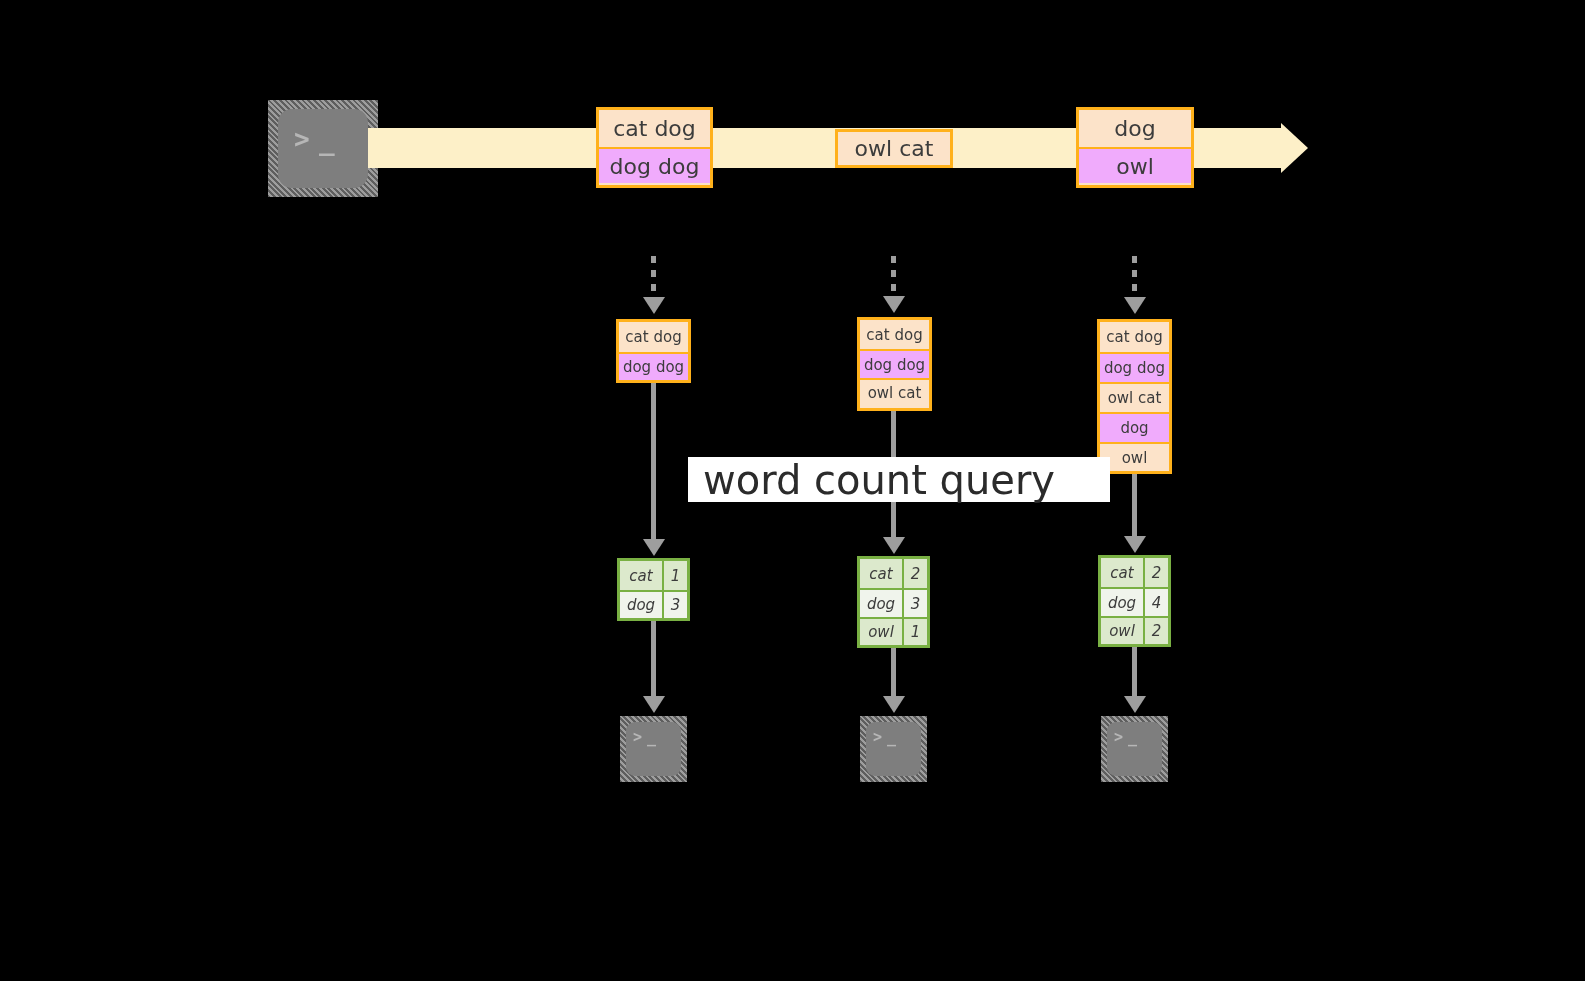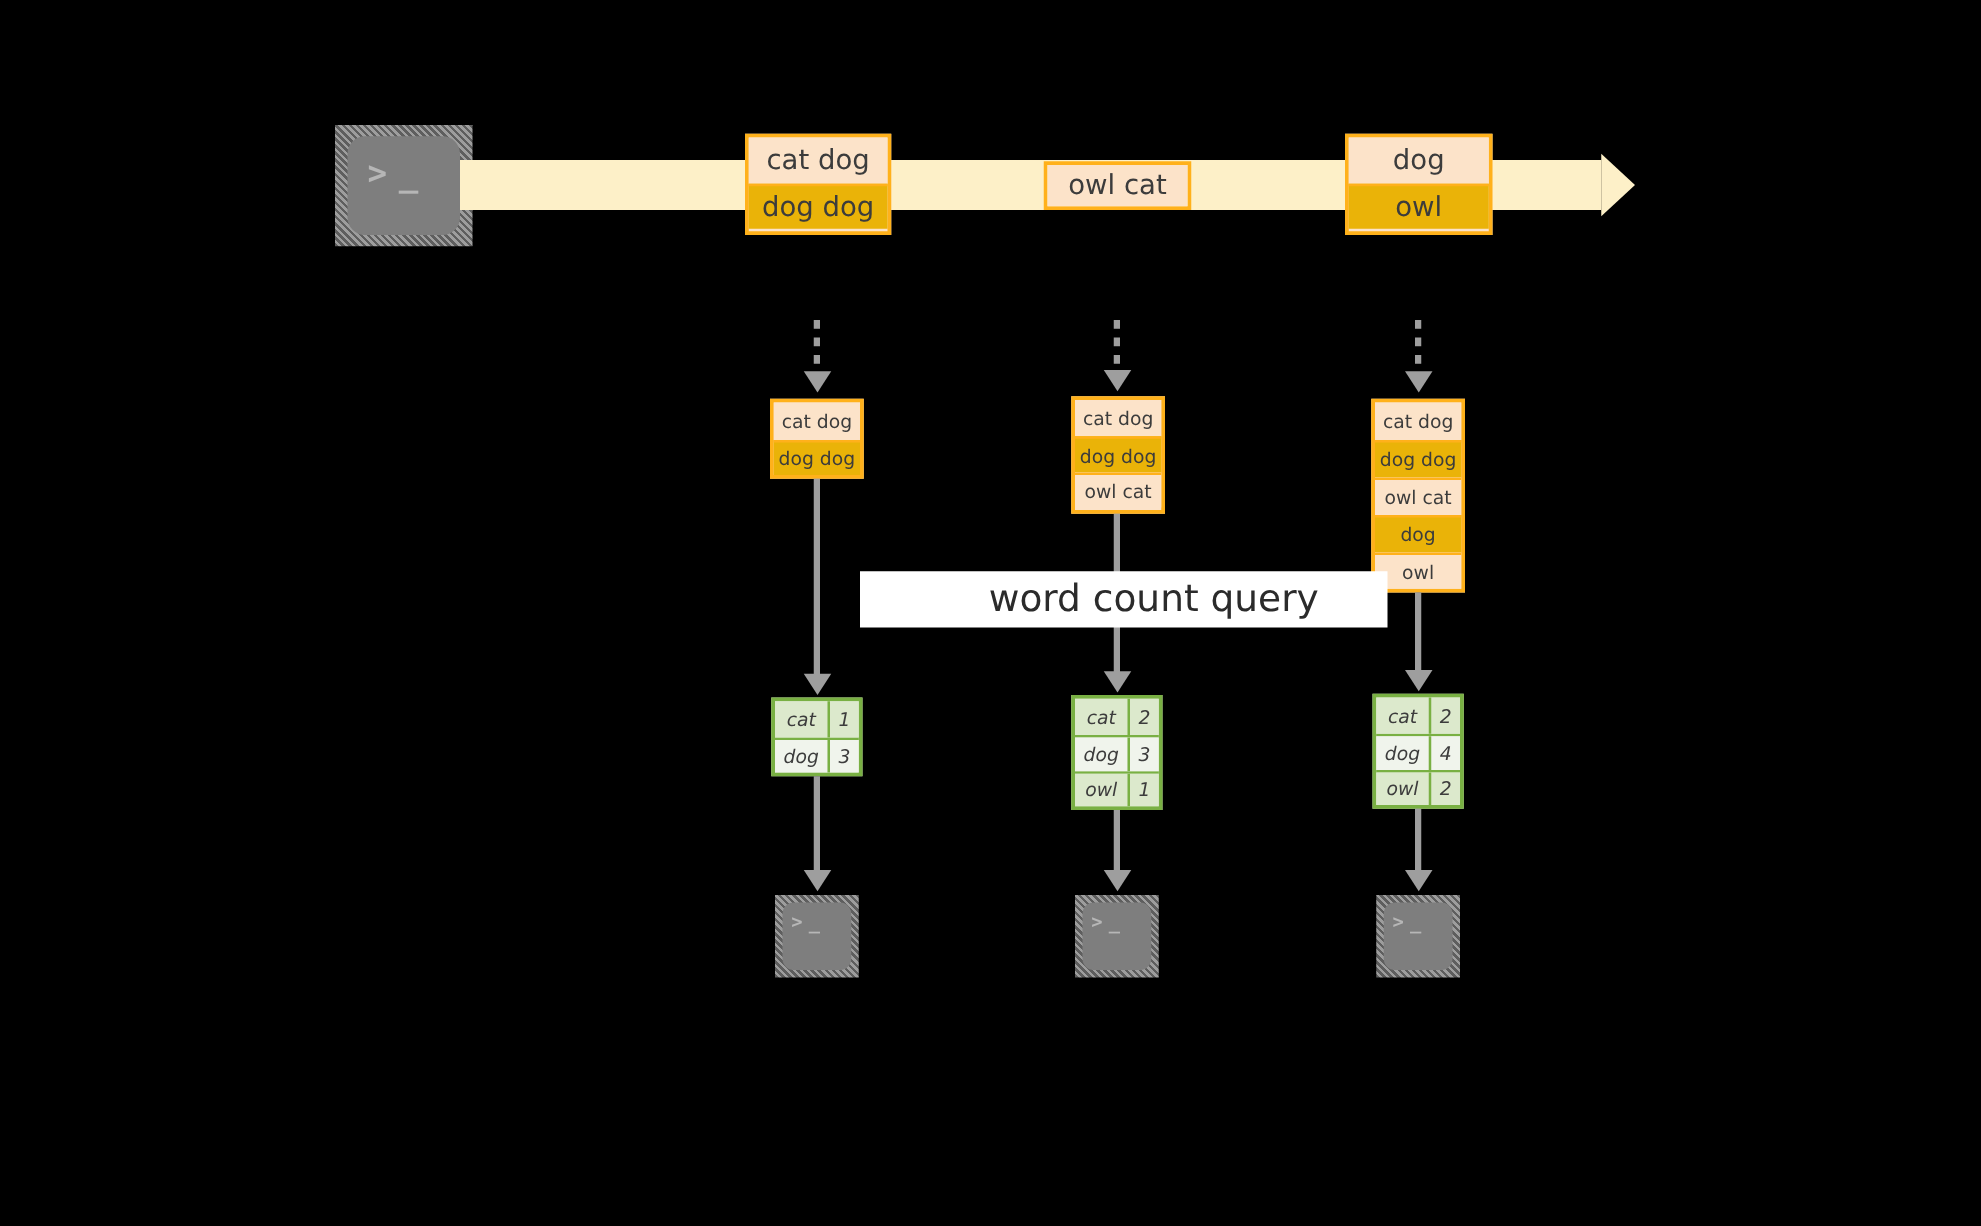--- a/index.html
+++ b/index.html
@@ -17,21 +17,21 @@
      background:repeating-linear-gradient(45deg,#5e5e5e 0 2px,#9d9d9d 2px 4px);}
   .term-inner{position:absolute;background:#7e7e7e;}
   .term-glyph{position:absolute;color:#b6b6b6;font-family:"DejaVu Sans Mono",monospace;
      line-height:1;font-weight:bold;letter-spacing:0;}
 
   
   .rec{position:absolute;box-sizing:border-box;border:3px solid #FFB11B;background:#FCE3C9;}
   .rec-row{box-sizing:border-box;color:#3c3c3c;text-align:center;
      display:flex;align-items:center;justify-content:center;white-space:nowrap;}
   .rec-row.odd{background:#FCE3C9;}
-  .rec-row.even{background:#eab308;}
+  .rec-row.even{background:#f0abfc;}
   .rec-row + .rec-row{border-top:2px solid #FFB11B;}
 
   
   .kv{position:absolute;box-sizing:border-box;border:3px solid #79B043;background:#DCE9CC;}
   .kv-row{display:flex;box-sizing:border-box;font-style:italic;}
   .kv-row + .kv-row{border-top:2px solid #79B043;}
   .kv-k,.kv-v{box-sizing:border-box;color:#3c3c3c;display:flex;align-items:center;
      justify-content:center;white-space:nowrap;}
   .kv-v{border-left:2px solid #79B043;}
   .kv-row.odd .kv-k,.kv-row.odd .kv-v{background:#DCE9CC;}
@@ -193,15 +193,15 @@
     <div class="conn-head" style="left:1124px;top:696px;"></div>
   </div>
   <div class="term" style="left:1101px;top:716px;width:67px;height:66px;">
     <div class="term-hatch"></div>
     <div class="term-inner" style="left:6px;top:6px;width:55px;height:54px;border-radius:9px;"></div>
     <div class="term-glyph" style="left:13px;top:14px;font-size:15px;">&gt;</div>
     <div class="term-glyph" style="left:27px;top:15px;font-size:15px;">_</div>
   </div>
 
   <div class="band" style="left:688px;top:457px;width:422px;height:45px;"></div>
-  <div class="band-text" style="left:712px;top:457px;width:422px;height:45px;font-size:30px;">word count query</div>
+  <div class="band-text" style="left:668px;top:457px;width:422px;height:45px;font-size:40px;">word count query</div>
 
 </div>
 
 </body></html>

